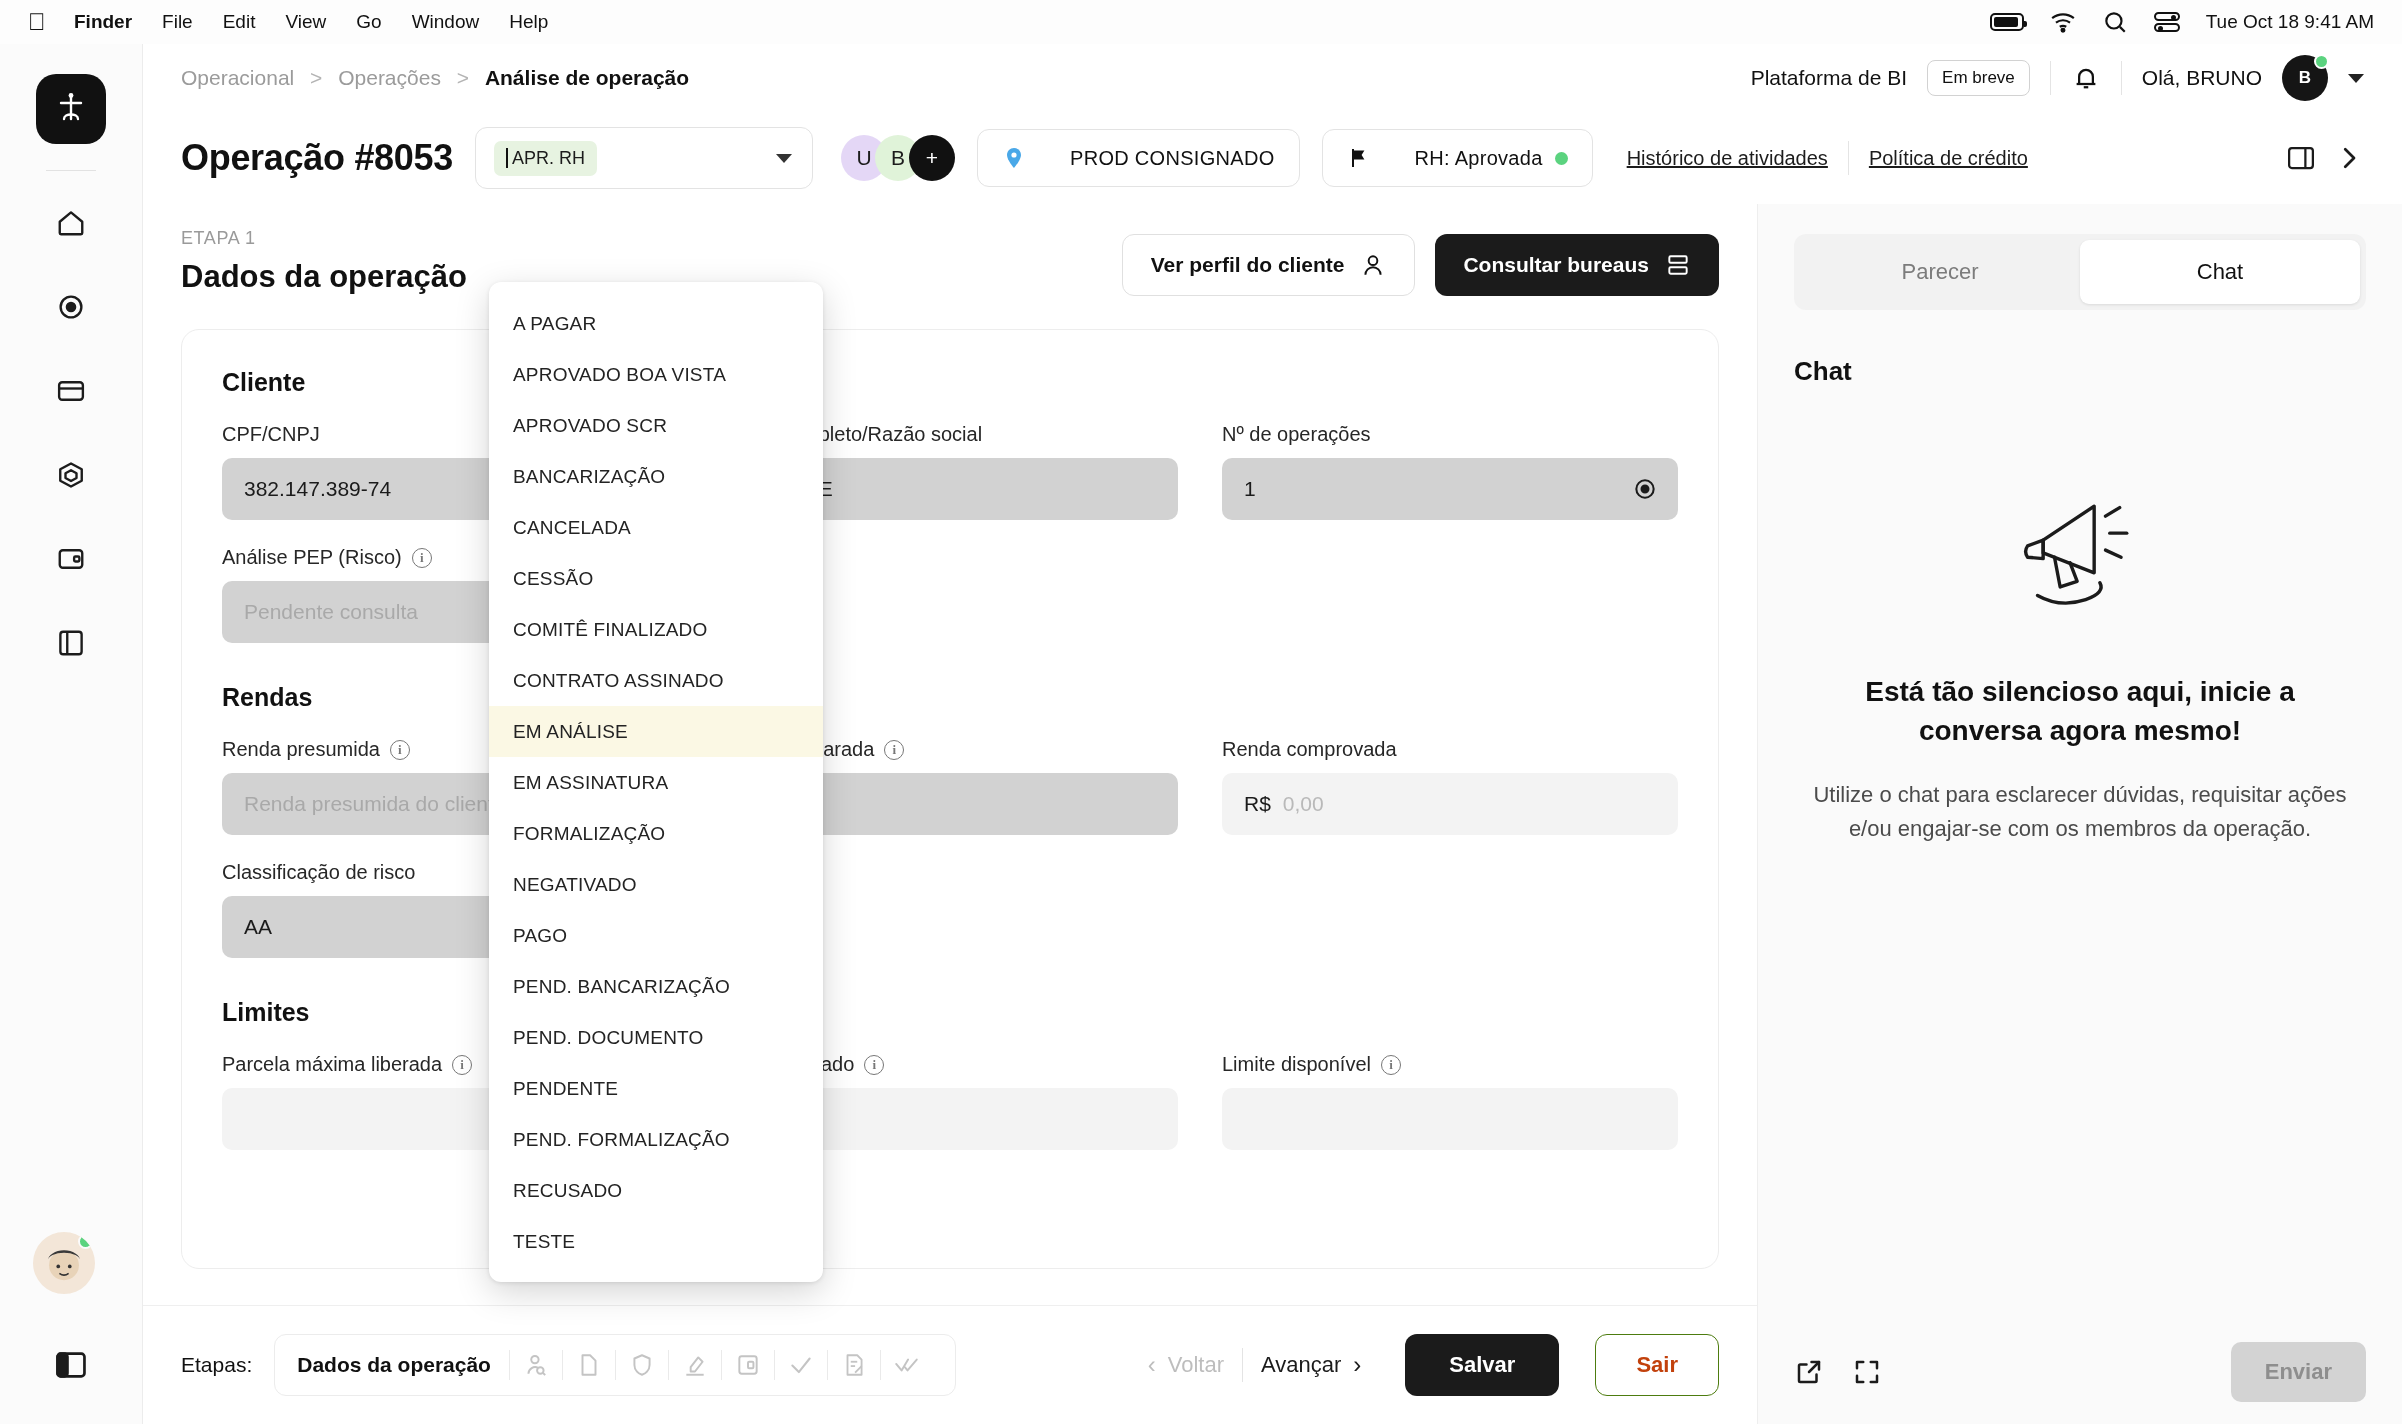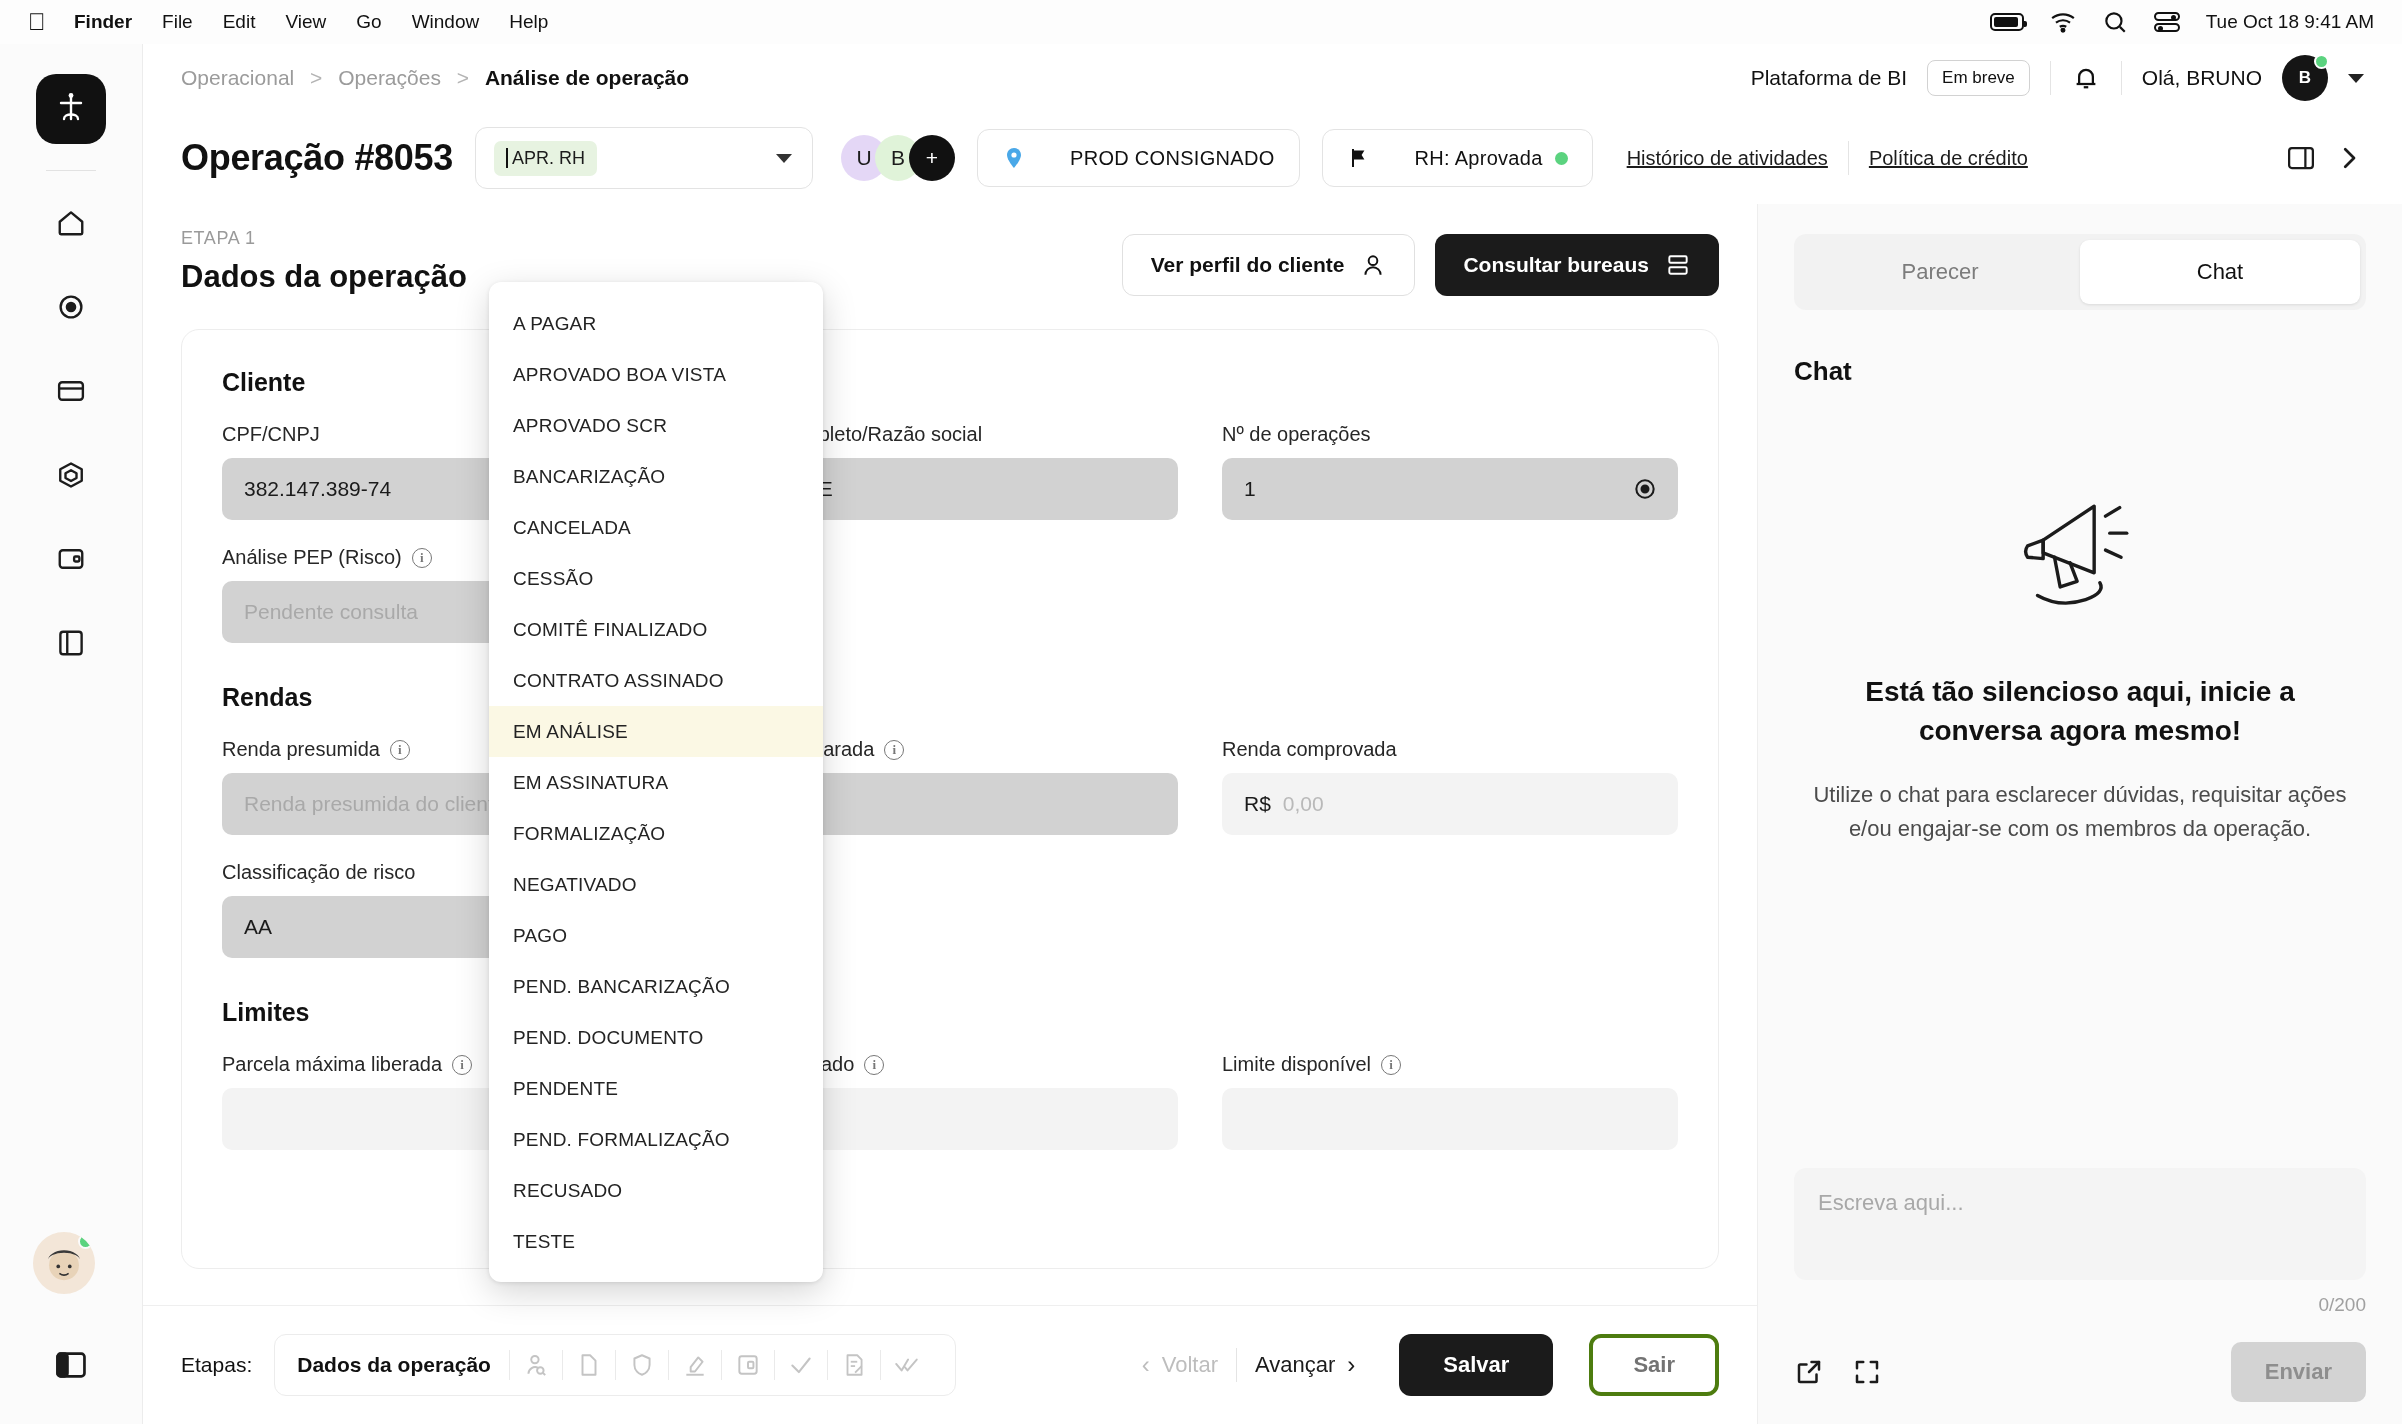--- a/index.html
+++ b/index.html
@@ -287,21 +287,21 @@
   }
   .step-ic svg{ width:26px; height:26px; }
   .nav { margin-left:auto; display:flex; align-items:center; gap:18px; }
   .nav .back { font-size:22px; color:#bdbdbd; display:flex; align-items:center; gap:12px; }
   .nav .fwd  { font-size:22px; color:#1b1b1b; display:flex; align-items:center; gap:12px; }
   .btn-save {
     background:#1b1b1b; color:#fff; border-radius:12px; height:62px; padding:0 44px;
     display:flex; align-items:center; font-size:22px; font-weight:700; margin-left:26px;
   }
   .btn-exit {
-    border:4px solid #4d7c0f; color:#737373; background:#fff; border-radius:12px;
+    border:1px solid #4d7c0f; color:#c2410c; background:#fff; border-radius:12px;
     height:62px; padding:4px 40px; display:flex; align-items:center;
     font-size:22px; font-weight:600; margin-left:18px;
   }
   .chev { font-size:24px; color:inherit; }
 </style>
 </head>
 <body>
 
 <div class="menubar">
   <span class="apple"></span>
@@ -641,26 +641,20 @@
         <path d="M42 59 L46 80 L58 76 L53 63"></path>
         <path d="M78 30 L88 24"></path>
           <path d="M81 42 L93 42"></path>
           <path d="M78 54 L89 59"></path>
         <path d="M30 86 q16 9 34 3 q14 -5 10 -12"></path>
       </svg>
       <h4>Está tão silencioso aqui, inicie a conversa agora mesmo!</h4>
       <p>Utilize o chat para esclarecer dúvidas, requisitar ações e/ou engajar-se com os membros da operação.</p>
     </div>
 
-    <div class="composer">
-      <div class="ta">
-        <span>Escreva aqui...</span>
-      </div>
-      <div class="counter">0/200</div>
-    </div>
 
     <div class="comp-row">
       <svg class="icn" viewBox="0 0 24 24" fill="none" stroke="#1b1b1b" stroke-width="2" stroke-linecap="round" stroke-linejoin="round">
         <path d="M14 4 H20 V10"></path>
           <path d="M20 4 L12 12"></path>
           <path d="M18 14 V19 a1 1 0 0 1-1 1H5a1 1 0 0 1-1-1V7a1 1 0 0 1 1-1h5"></path>
       </svg>
       <svg class="icn" viewBox="0 0 24 24" fill="none" stroke="#1b1b1b" stroke-width="2" stroke-linecap="round" stroke-linejoin="round">
         <path d="M4 9 V4 H9"></path>
           <path d="M15 4 H20 V9"></path>

